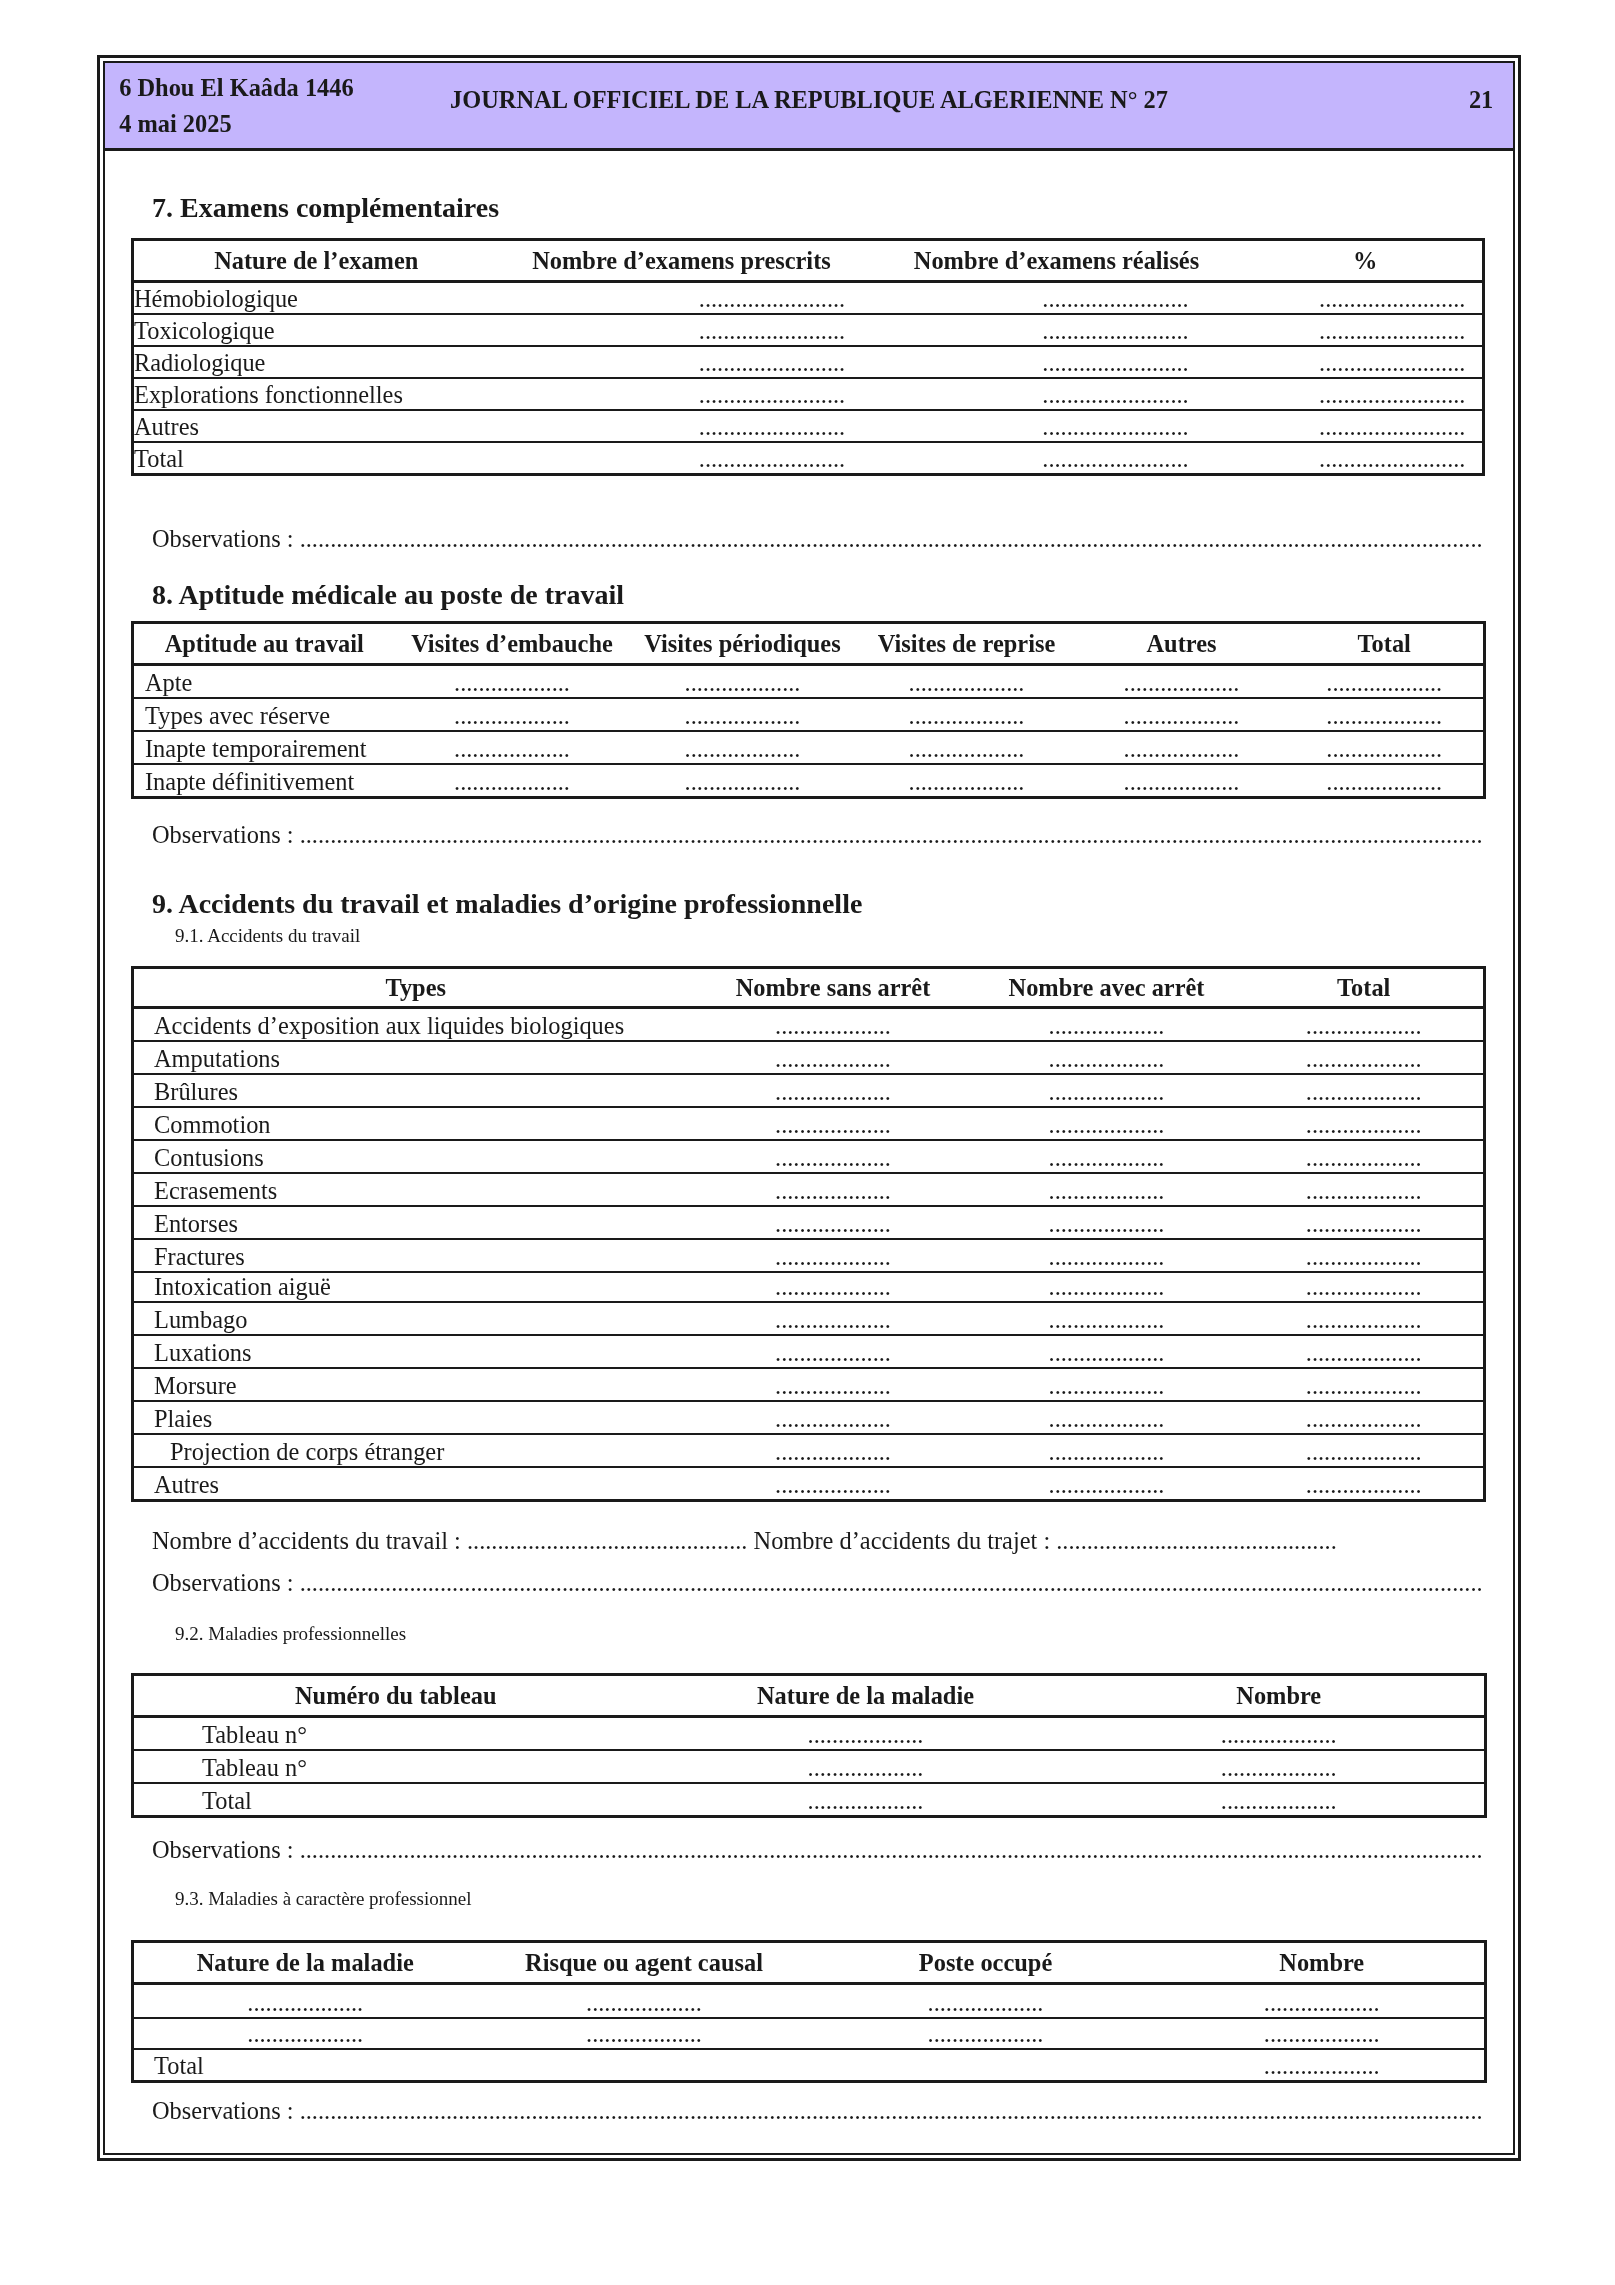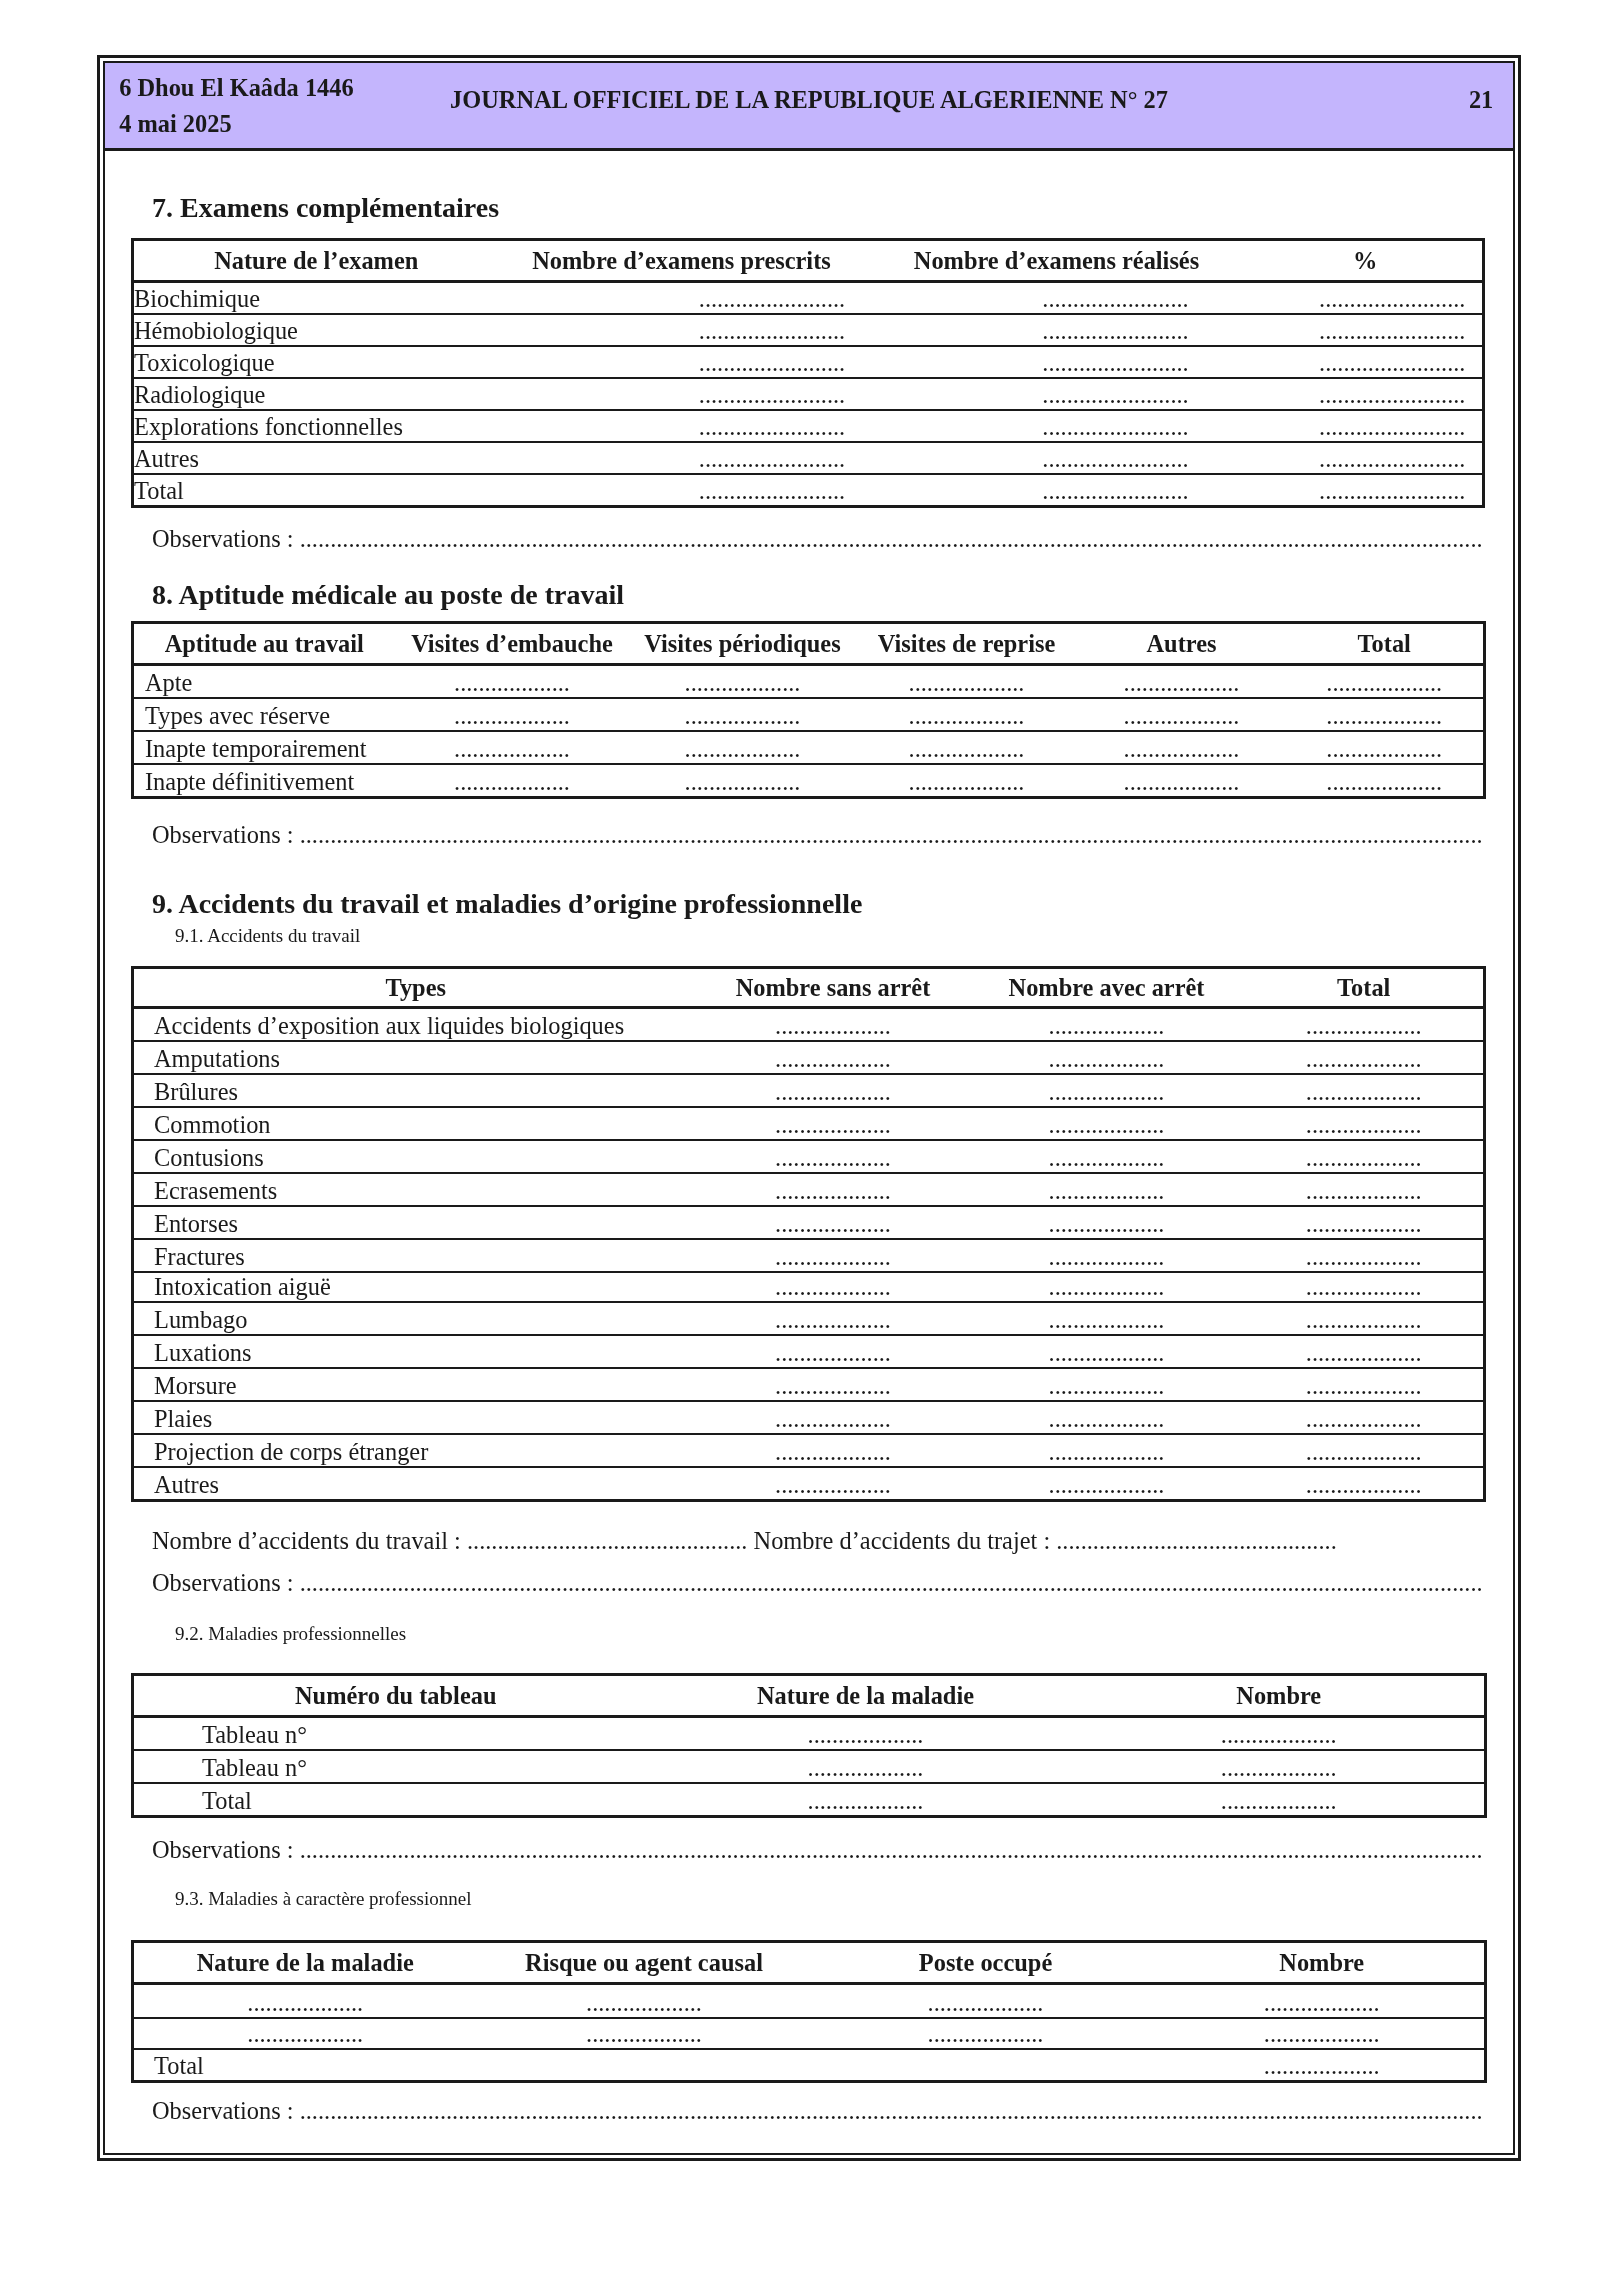--- a/index.html
+++ b/index.html
@@ -50,26 +50,20 @@
   <thead>
     <tr style="height:42px">
       <th>Nature de l’examen</th>
       <th>Nombre d’examens prescrits</th>
       <th>Nombre d’examens réalisés</th>
       <th>%</th>
     </tr>
   </thead>
   <tbody>
     <tr style="height:32px">
-        <td class="lbl">Biochimique</td>
-        <td class="ctr" style="padding-left:181px">........................</td>
-        <td class="ctr" style="padding-left:118px">........................</td>
-        <td class="ctr" style="padding-left:54px">........................</td>
-      </tr>
-    <tr style="height:32px">
         <td class="lbl">Hémobiologique</td>
         <td class="ctr" style="padding-left:181px">........................</td>
         <td class="ctr" style="padding-left:118px">........................</td>
         <td class="ctr" style="padding-left:54px">........................</td>
       </tr>
     <tr style="height:32px">
         <td class="lbl">Toxicologique</td>
         <td class="ctr" style="padding-left:181px">........................</td>
         <td class="ctr" style="padding-left:118px">........................</td>
         <td class="ctr" style="padding-left:54px">........................</td>
@@ -249,21 +243,21 @@
         <td class="ctr">...................</td>
         <td class="ctr">...................</td>
       </tr>
     <tr style="height:33px">
         <td class="lbl" style="padding-left:20px">Plaies</td>
         <td class="ctr">...................</td>
         <td class="ctr">...................</td>
         <td class="ctr">...................</td>
       </tr>
     <tr style="height:33px">
-        <td class="lbl" style="padding-left:20px">Projection de corps étranger</td>
+        <td class="lbl" style="padding-left:36px">Projection de corps étranger</td>
         <td class="ctr">...................</td>
         <td class="ctr">...................</td>
         <td class="ctr">...................</td>
       </tr>
     <tr style="height:34px">
         <td class="lbl" style="padding-left:20px">Autres</td>
         <td class="ctr">...................</td>
         <td class="ctr">...................</td>
         <td class="ctr">...................</td>
       </tr>

